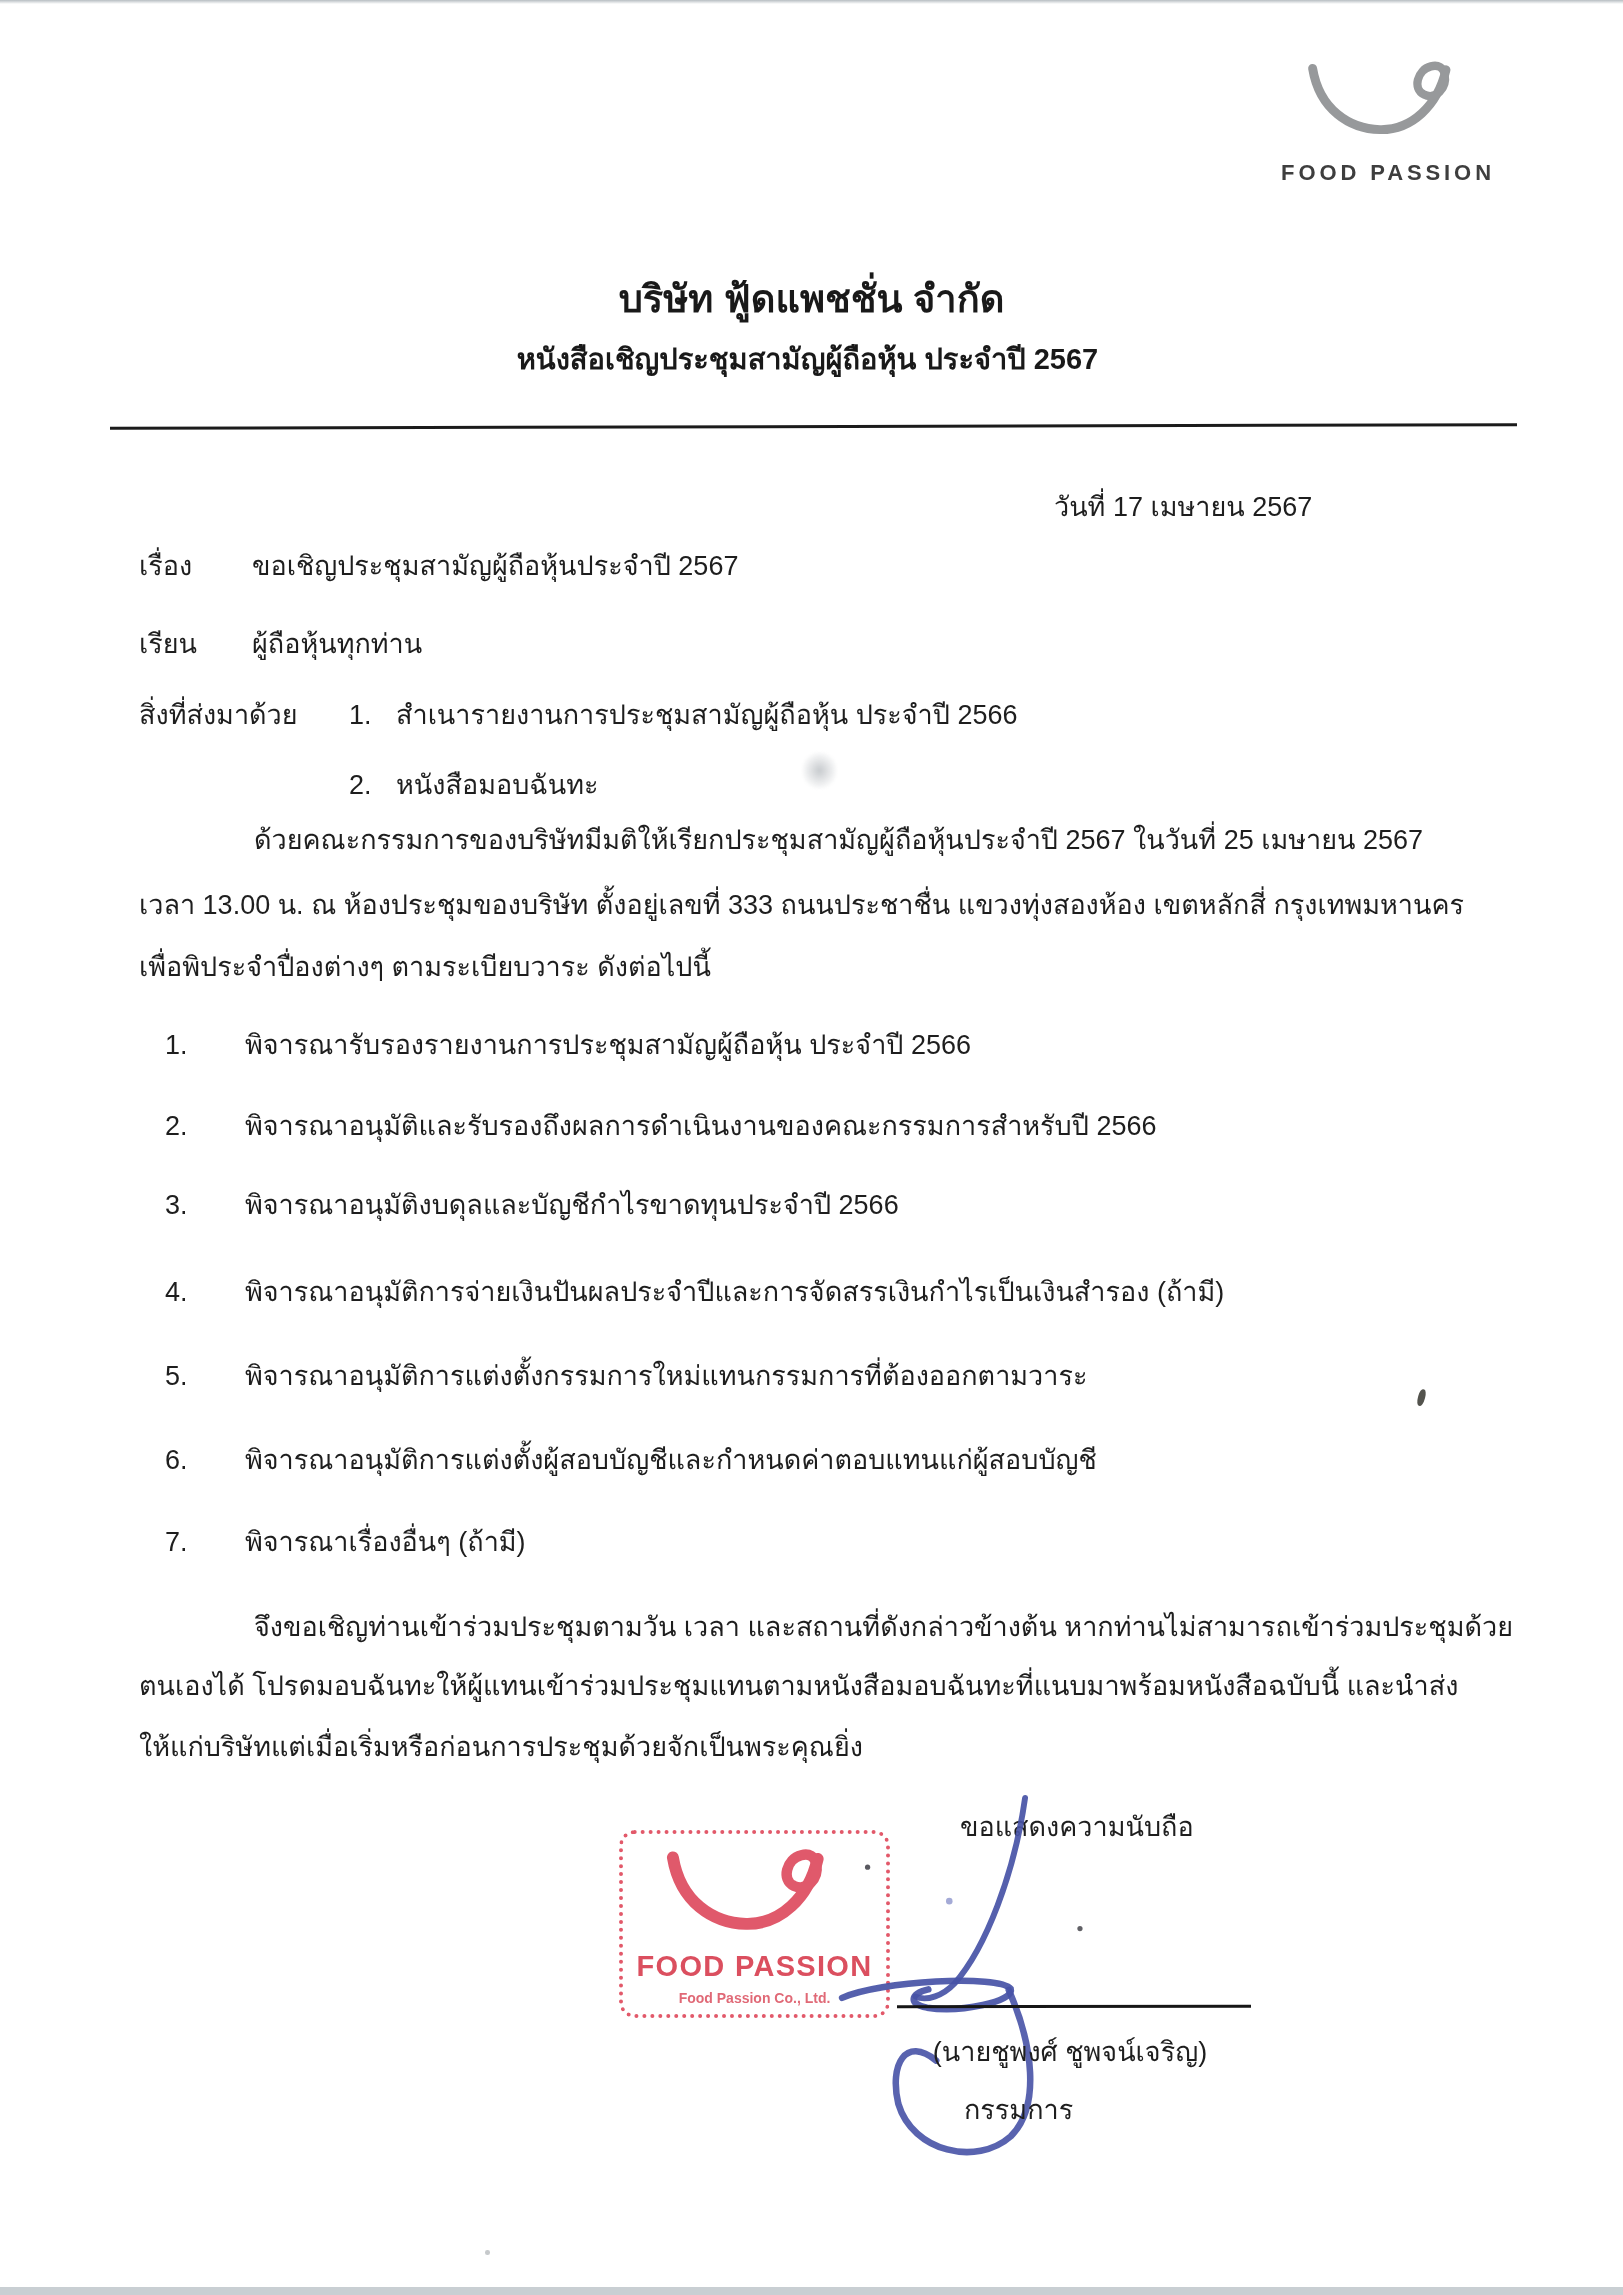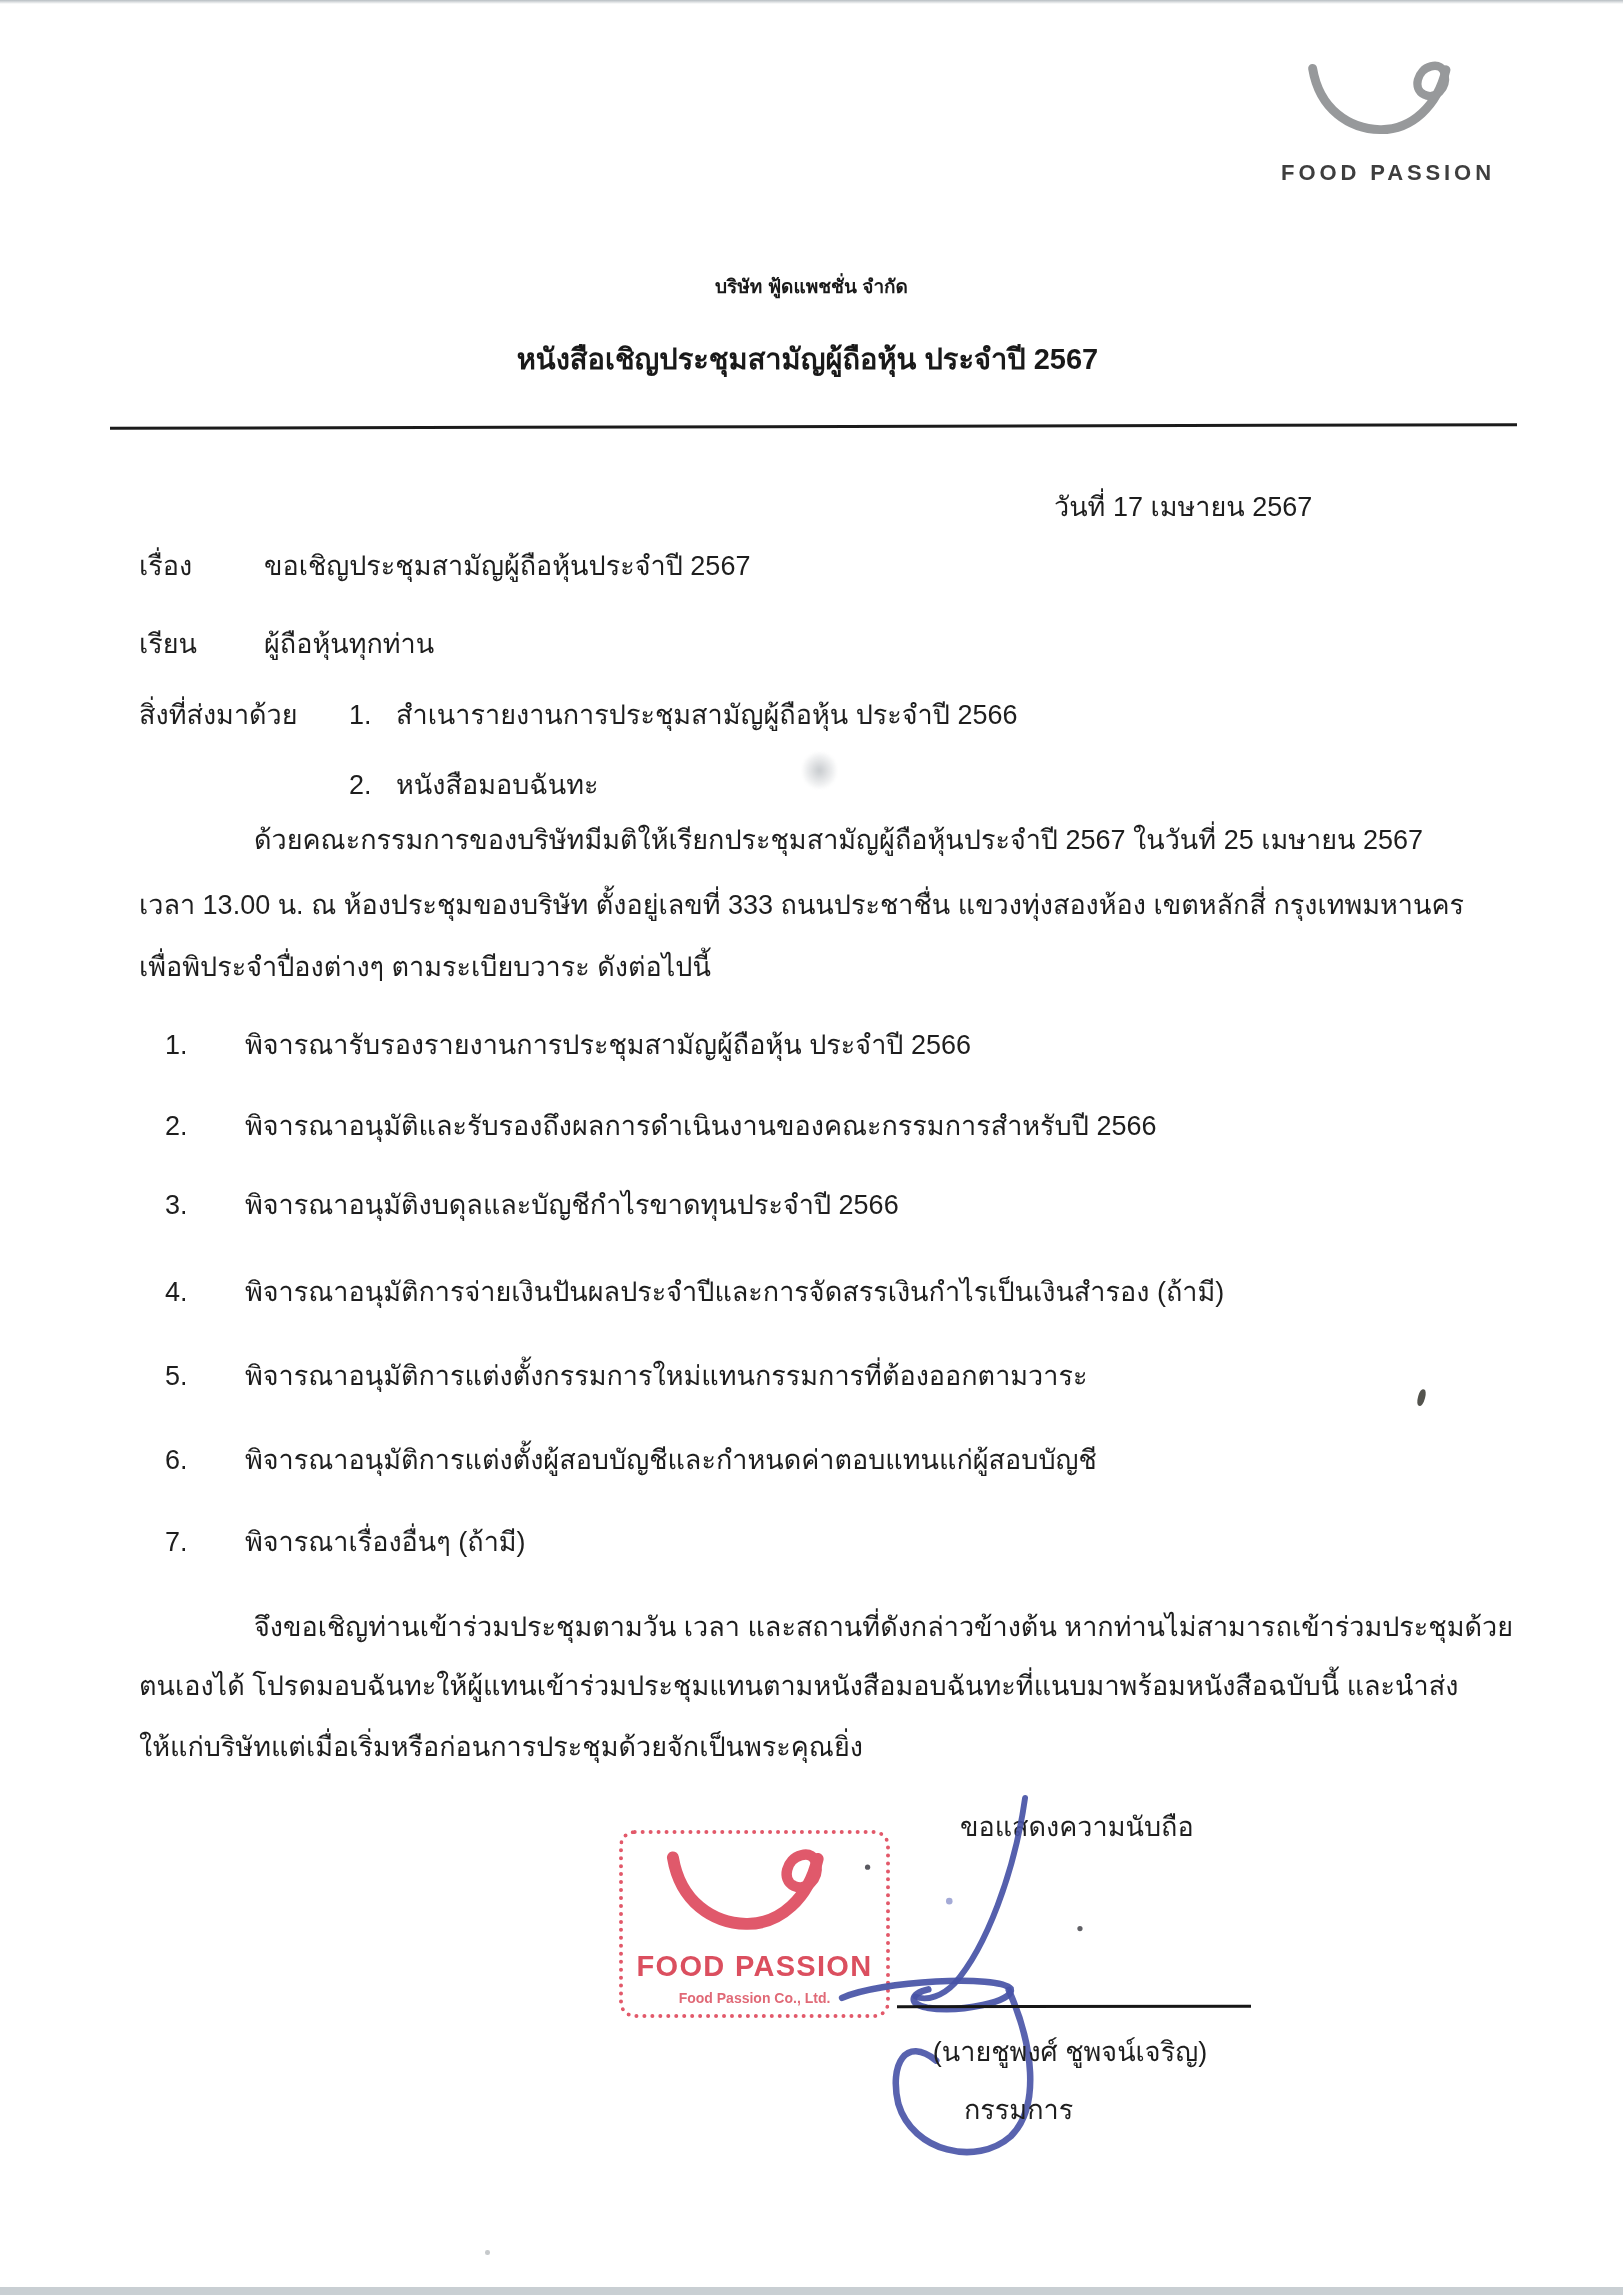--- a/index.html
+++ b/index.html
@@ -9,31 +9,31 @@
   .thai{font-size:27px;line-height:1.3;color:#1e1e1e;white-space:nowrap;}
   .page-edge-top{left:0;top:0;width:1623px;height:3.9px;
       background:linear-gradient(#b7bdc2,rgba(255,255,255,0));}
   .page-edge-bottom{left:0;top:2287px;width:1623px;height:8.5px;background:#c9cfd3;}
   
   .logo-mark{left:1303px;top:54px;width:165px;height:99px;}
   .logo-brand{left:1274px;top:160px;width:228px;text-align:center;
       font-size:22px;font-weight:600;letter-spacing:3.9px;color:#3e3e3e;}
   
   .title-company{left:0;top:275px;width:1623px;text-align:center;
-      font-size:19px;font-weight:600;color:#191919;}
+      font-size:38px;font-weight:600;color:#191919;}
   .title-doc{left:0;top:341px;width:1615px;text-align:center;
       font-size:29px;font-weight:600;color:#191919;}
   .title-rule{left:110px;top:425px;width:1407px;height:3.3px;background:#1b1b1b;
       transform:rotate(-0.15deg);}
   
   .date-line{left:1054px;top:490px;}
   .lbl{left:139px;}
   .row-subject{top:549px;}
   .row-to{top:627px;}
-  .val{left:264px;}
+  .val{left:252px;}
   .row-encl{top:698px;}
   .encl-no{left:349px;}
   .encl-text{left:396px;}
   .row-encl2{top:768px;}
   
   .p1l1{left:254px;top:823px;}
   .p1l2{left:139px;top:888px;}
   .p1l3{left:139px;top:950px;}
   .agenda-no{left:165px;}
   .agenda-text{left:245px;}

